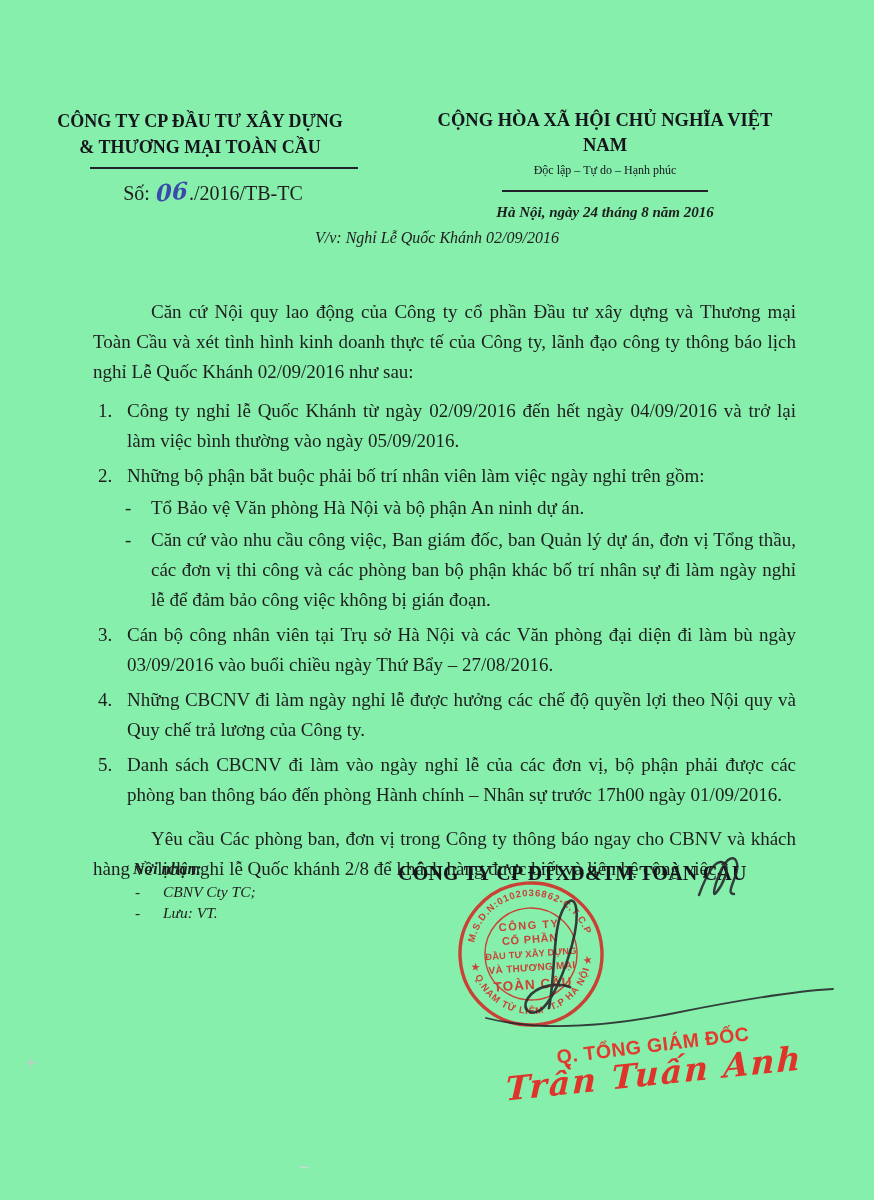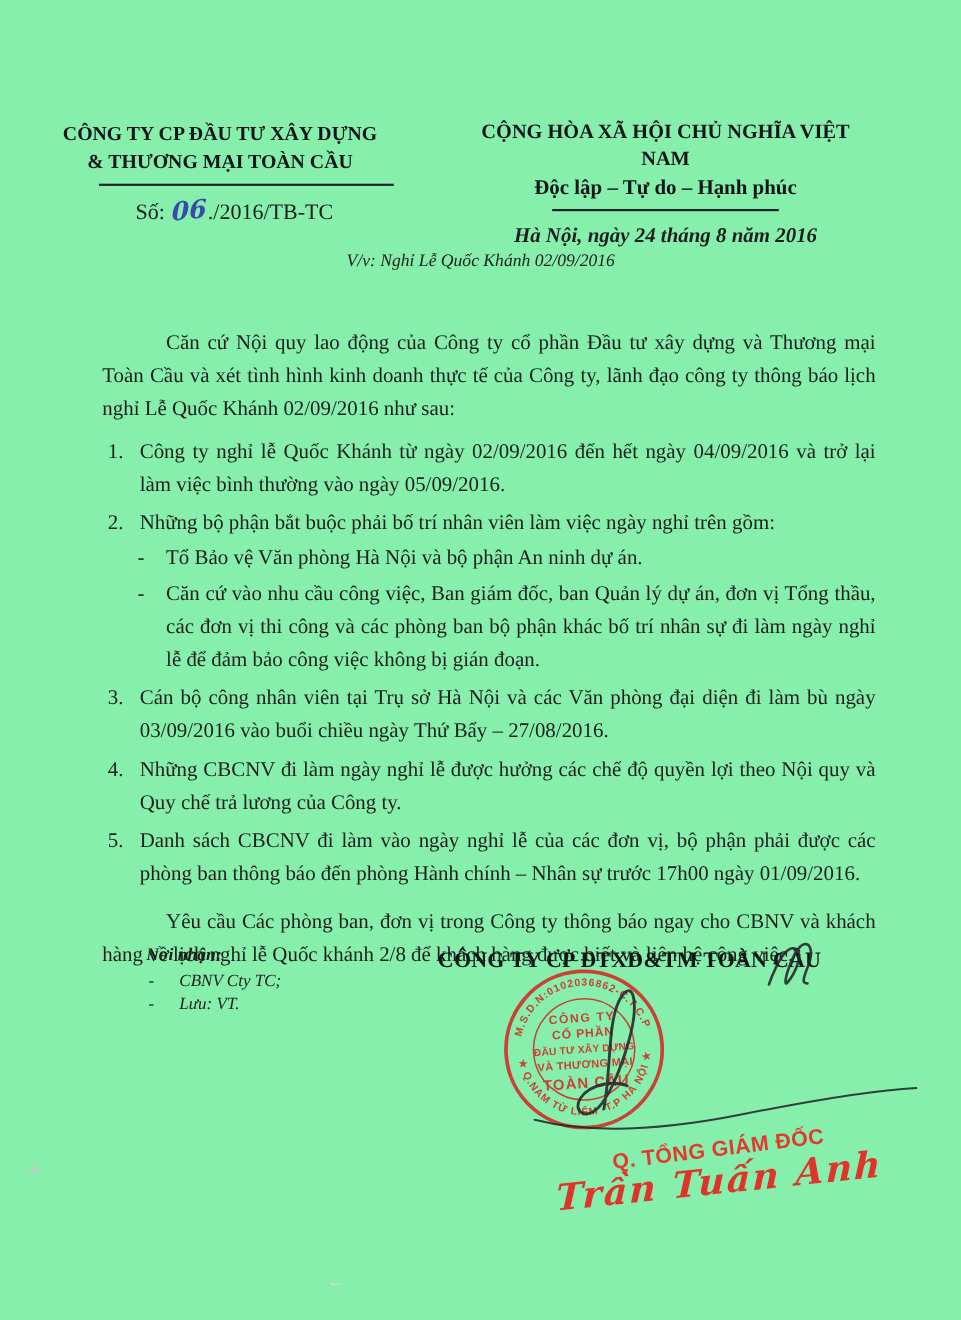--- a/index.html
+++ b/index.html
@@ -8,31 +8,31 @@
     background:#86efac;color:#1e1e1e;
     font-family:"Liberation Serif", serif;
   }
   .abs{position:absolute;}
   .center{text-align:center;}
   
   .lh-left{left:40px;top:108px;width:320px;}
   .lh-right{left:415px;top:108px;width:380px;}
   .lh-company{font-weight:bold;font-size:18px;line-height:26px;color:#15151c;}
   .lh-national1{font-weight:bold;font-size:18.5px;line-height:25px;color:#15151c;}
-  .lh-national2{font-weight:bold;font-size:19px;line-height:25px;color:#15151c;}
+  .lh-national2{font-weight:normal;font-size:12px;line-height:25px;color:#15151c;}
   .rule{height:2px;background:#21212b;margin:7px auto 0 auto;}
   .rule-left{width:268px;margin-left:50px;}
   .rule-right{width:206px;}
   .doc-no{font-size:20px;margin-top:9px;margin-left:26px;}
   .hand-blue{
     display:inline-block;color:#3a49ab;font-family:"DejaVu Serif", serif;
     font-style:italic;font-weight:bold;font-size:23px;
     transform:rotate(-6deg) skewX(-6deg);margin:0 1px;
   }
-  .dateline{font-style:italic;font-weight:bold;font-size:19px;margin-top:12px;}
+  .dateline{font-style:italic;font-weight:bold;font-size:15px;margin-top:12px;}
   
   .title-block{left:0;top:222px;width:874px;}
   .doc-title{font-weight:bold;font-size:27px;letter-spacing:1px;color:#15151c;}
   .doc-subject{font-style:italic;font-size:16px;margin-top:7px;}
   
   .body-block{left:93px;top:297px;width:703px;font-size:19px;line-height:30px;text-align:justify;}
   .para{ text-indent:58px; margin:0 0 9px 0;}
   .item{display:flex;margin:0 0 5px 5px;}
   .item .num{flex:0 0 29px;text-align:left;}
   .item .txt{flex:1;text-align:justify;}

